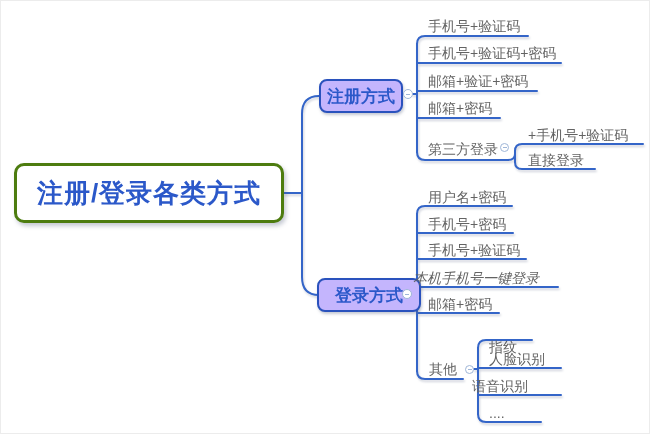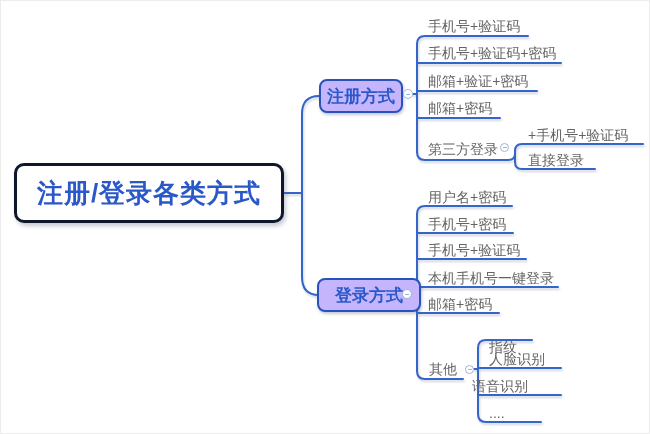--- a/index.html
+++ b/index.html
@@ -6,21 +6,21 @@
   body{font-family:"Liberation Sans","DejaVu Sans",sans-serif;}
   .canvas{
     position:relative;width:650px;height:434px;background:#ffffff;
     border:1px solid #ececec;box-sizing:border-box;overflow:hidden;
   }
   svg.wires{position:absolute;left:0;top:0;z-index:1;
     filter:drop-shadow(1px 2px 1px rgba(120,130,155,.35));}
   .node{position:absolute;z-index:2;box-sizing:border-box;}
   .root-node{
     left:13px;top:162px;width:270px;height:60px;
-    border:3px solid #0f172a;border-radius:10px;background:#fff;
+    border:3px solid #4d7c0f;border-radius:10px;background:#fff;
     color:#2b58c9;font-size:26px;font-weight:bold;letter-spacing:1px;
     display:flex;align-items:center;justify-content:center;
     box-shadow:2px 3px 4px rgba(90,100,130,.35);
     cursor:pointer;
   }
   .branch-node{
     border:2.5px solid #2a52bd;border-radius:8px;background:#c4b5fd;
     color:#2b58c9;font-size:17px;font-weight:bold;
     display:flex;align-items:center;justify-content:center;
     box-shadow:1px 2px 3px rgba(90,100,130,.35);
@@ -105,21 +105,21 @@
   <div class="node branch-node" style="left:316px;top:277px;width:104px;height:34px;">
     <span>登录方式</span>
   </div>
   <div class="toggle" style="left:401px;top:288px;width:10px;height:10px;">
       <span class="minus"></span>
     </div>
 
   <div class="leaf" style="left:427px;top:186px;">用户名+密码</div>
   <div class="leaf" style="left:427px;top:213px;">手机号+密码</div>
   <div class="leaf" style="left:427px;top:239px;">手机号+验证码</div>
-  <div class="leaf" style="left:427px;top:267px;">本机手机号一键登录</div>
+  <div class="leaf" style="left:412px;top:267px;font-style:italic;">本机手机号一键登录</div>
   <div class="leaf" style="left:427px;top:293px;">邮箱+密码</div>
   <div class="leaf" style="left:428px;top:358px;">其他</div>
   <div class="toggle" style="left:464px;top:364px;width:9px;height:9px;">
       <span class="minus"></span>
     </div>
 
   <div class="leaf" style="left:488px;top:336px;text-align:right;">指纹</div>
   <div class="leaf" style="left:488px;top:348px;text-align:right;">人脸识别</div>
   <div class="leaf" style="left:471px;top:375px;">语音识别</div>
   <div class="leaf" style="left:488px;top:402px;">....</div>

